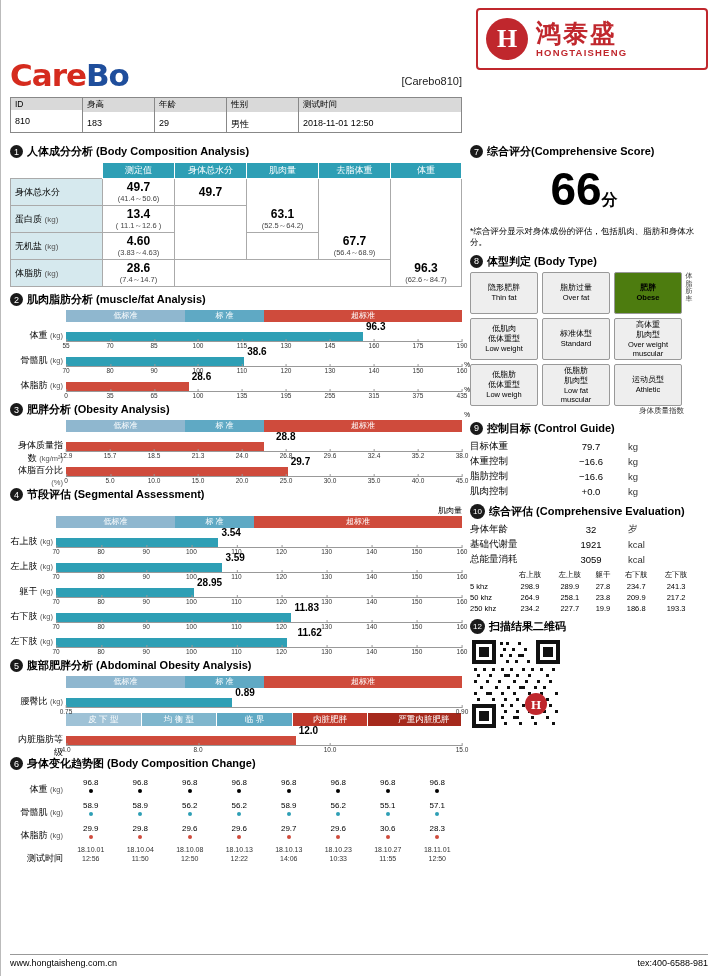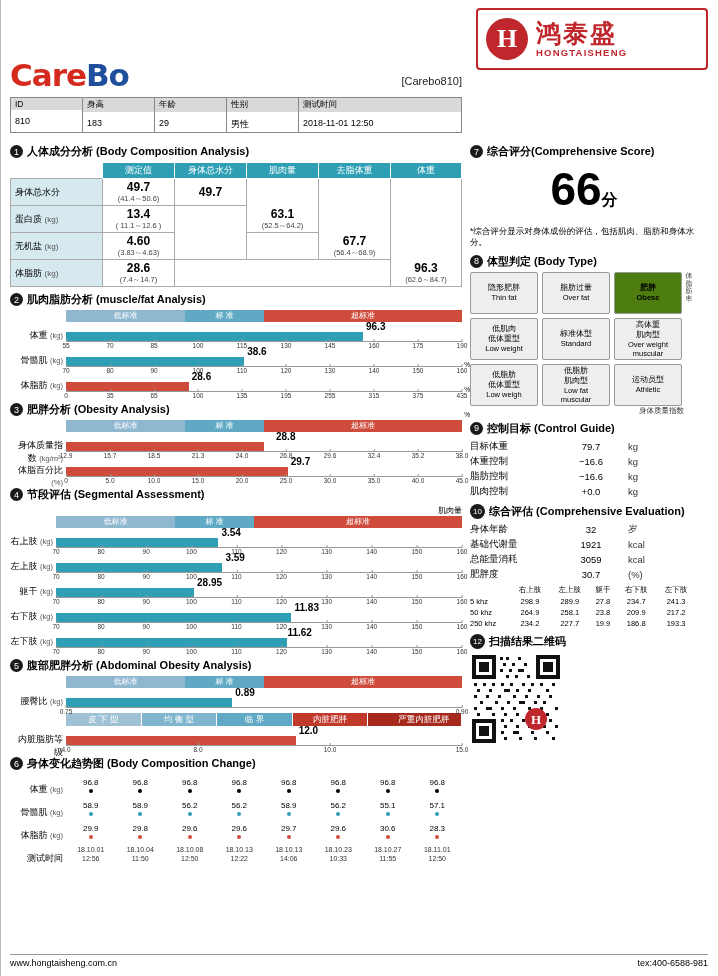--- a/index.html
+++ b/index.html
@@ -453,21 +453,21 @@
                   <span class="tick" style="left:77.77777777777779%"><i></i>140</span>
                   <span class="tick" style="left:88.88888888888889%"><i></i>150</span>
                   <span class="tick" style="left:100%"><i></i>160</span>
                 </div>
               </div>
             </div>
             <div class="brow">
               <div class="blab">左下肢 <span class="u">(kg)</span></div>
               <div class="btrack">
                 <div class="bfill" style="width:57%"></div>
-                <div class="bval" style="left:57%;margin-left:0">11.62</div>
+                <div class="bval" style="left:57%;margin-left:10px">11.62</div>
                 <div class="bticks">
                   <span class="tick" style="left:0%"><i></i>70</span>
                   <span class="tick" style="left:11.11111111111111%"><i></i>80</span>
                   <span class="tick" style="left:22.22222222222222%"><i></i>90</span>
                   <span class="tick" style="left:33.33333333333333%"><i></i>100</span>
                   <span class="tick" style="left:44.44444444444444%"><i></i>110</span>
                   <span class="tick" style="left:55.55555555555556%"><i></i>120</span>
                   <span class="tick" style="left:66.66666666666666%"><i></i>130</span>
                   <span class="tick" style="left:77.77777777777779%"><i></i>140</span>
                   <span class="tick" style="left:88.88888888888889%"><i></i>150</span>
@@ -684,25 +684,20 @@
           </div>
           <div class="kv">
             <div class="k">基础代谢量</div>
             <div class="v">1921</div>
             <div class="un">kcal</div>
           </div>
           <div class="kv">
             <div class="k">总能量消耗</div>
             <div class="v">3059</div>
             <div class="un">kcal</div>
-          </div>
-          <div class="kv">
-            <div class="k">肥胖度</div>
-            <div class="v">30.7</div>
-            <div class="un">(%)</div>
           </div>
         </div>
 
       <div class="imp">
         <table id="imp-table">
             <tbody>
               <tr>
                 <td class="fk"></td>
                 <td>右上肢</td>
                 <td>左上肢</td>

